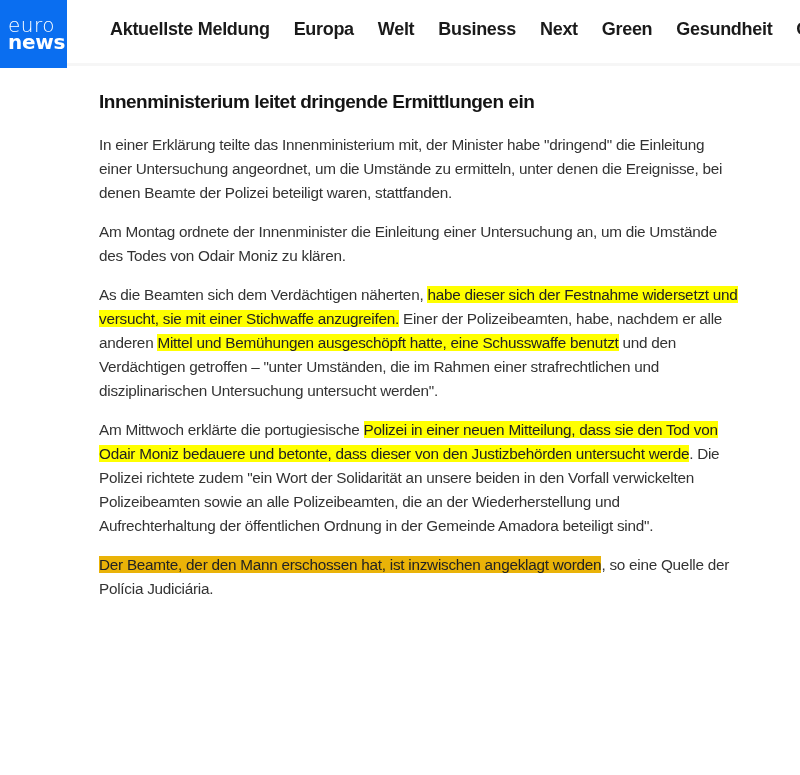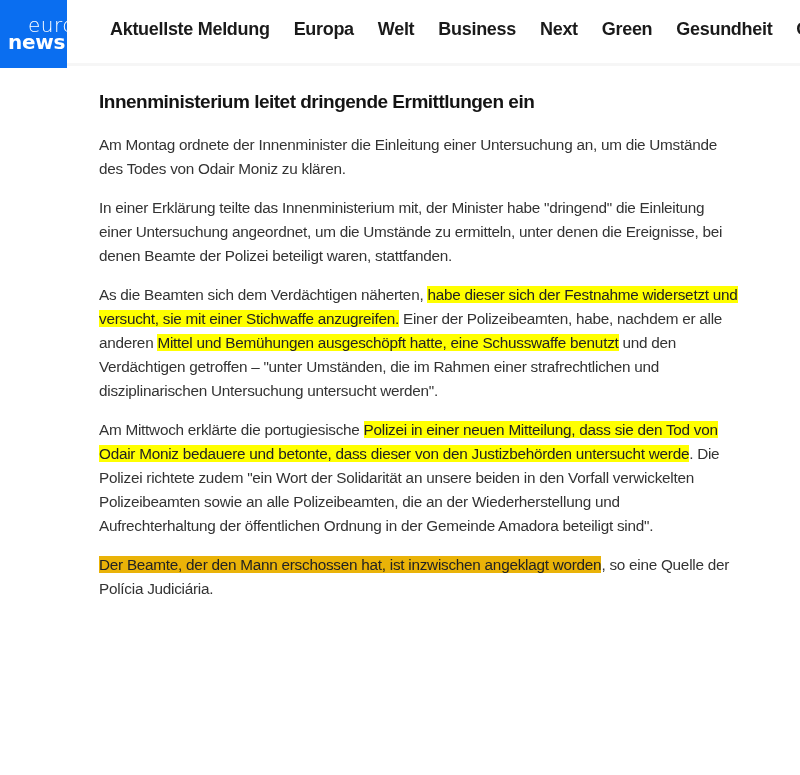--- a/index.html
+++ b/index.html
@@ -9,21 +9,21 @@
     .topbar {
       position: absolute; left: 0; top: 0; width: 800px; height: 66px;
       background: #fff; border-bottom: 3px solid #f6f6f6;
     }
     .logo {
       position: absolute; left: 0; top: 0; width: 67px; height: 68px;
       background: #0a6ef0; color: #fff;
       display: flex; flex-direction: column; justify-content: center; padding-left: 8px;
       font-family: "DejaVu Sans", sans-serif; line-height: 17px;
     }
-    .logo .l1 { font-size: 20px; font-weight: 300; letter-spacing: 0.5px; margin-left: 20px; }
+    .logo .l1 { font-size: 20px; font-weight: 300; letter-spacing: 0.5px; }
     .logo .l2 { font-size: 20px; font-weight: 700; letter-spacing: -0.3px; }
 
     .nav { position: absolute; left: 110px; top: 19px; display: flex; }
     .nav-item {
       font-size: 18px; font-weight: 700; color: #1a1a1a; margin-right: 24px;
       letter-spacing: -0.3px; white-space: nowrap; cursor: pointer;
     }
 
     .article { position: absolute; left: 99px; top: 89px; width: 640px; }
     .article h2 {
@@ -52,19 +52,19 @@
     <a class="nav-item">Next</a>
     <a class="nav-item">Green</a>
     <a class="nav-item">Gesundheit</a>
     <a class="nav-item">Green</a>
   </nav>
 </div>
 
 <main class="article">
   <h2>Innenministerium leitet dringende Ermittlungen ein</h2>
   <div id="paragraphs">
+      <p><span>In einer Erklärung teilte das Innenministerium mit, der Minister habe "dringend" die Einleitung einer Untersuchung angeordnet, um die Umstände zu ermitteln, unter denen die Ereignisse, bei denen Beamte der Polizei beteiligt waren, stattfanden.</span></p>
       <p><span>Am Montag ordnete der Innenminister die Einleitung einer Untersuchung an, um die Umstände des Todes von Odair Moniz zu klären.</span></p>
-      <p><span>In einer Erklärung teilte das Innenministerium mit, der Minister habe "dringend" die Einleitung einer Untersuchung angeordnet, um die Umstände zu ermitteln, unter denen die Ereignisse, bei denen Beamte der Polizei beteiligt waren, stattfanden.</span></p>
       <p><span>As die Beamten sich dem Verdächtigen näherten, </span><span class="hl" style="background: rgb(255, 255, 0);">habe dieser sich der Festnahme widersetzt und versucht, sie mit einer Stichwaffe anzugreifen.</span><span> Einer der Polizeibeamten, habe, nachdem er alle anderen </span><span class="hl" style="background: rgb(255, 255, 0);">Mittel und Bemühungen ausgeschöpft hatte, eine Schusswaffe benutzt</span><span> und den Verdächtigen getroffen – "unter Umständen, die im Rahmen einer strafrechtlichen und disziplinarischen Untersuchung untersucht werden".</span></p>
       <p><span>Am Mittwoch erklärte die portugiesische </span><span class="hl" style="background: rgb(255, 255, 0);">Polizei in einer neuen Mitteilung, dass sie den Tod von Odair Moniz bedauere und betonte, dass dieser von den Justizbehörden untersucht werde</span><span>. Die Polizei richtete zudem "ein Wort der Solidarität an unsere beiden in den Vorfall verwickelten Polizeibeamten sowie an alle Polizeibeamten, die an der Wiederherstellung und Aufrechterhaltung der öffentlichen Ordnung in der Gemeinde Amadora beteiligt sind".</span></p>
       <p><span class="hl" style="background: #eab308;">Der Beamte, der den Mann erschossen hat, ist inzwischen angeklagt worden</span><span>, so eine Quelle der Polícia Judiciária.</span></p>
     </div>
 </main>
 
 </body></html>

